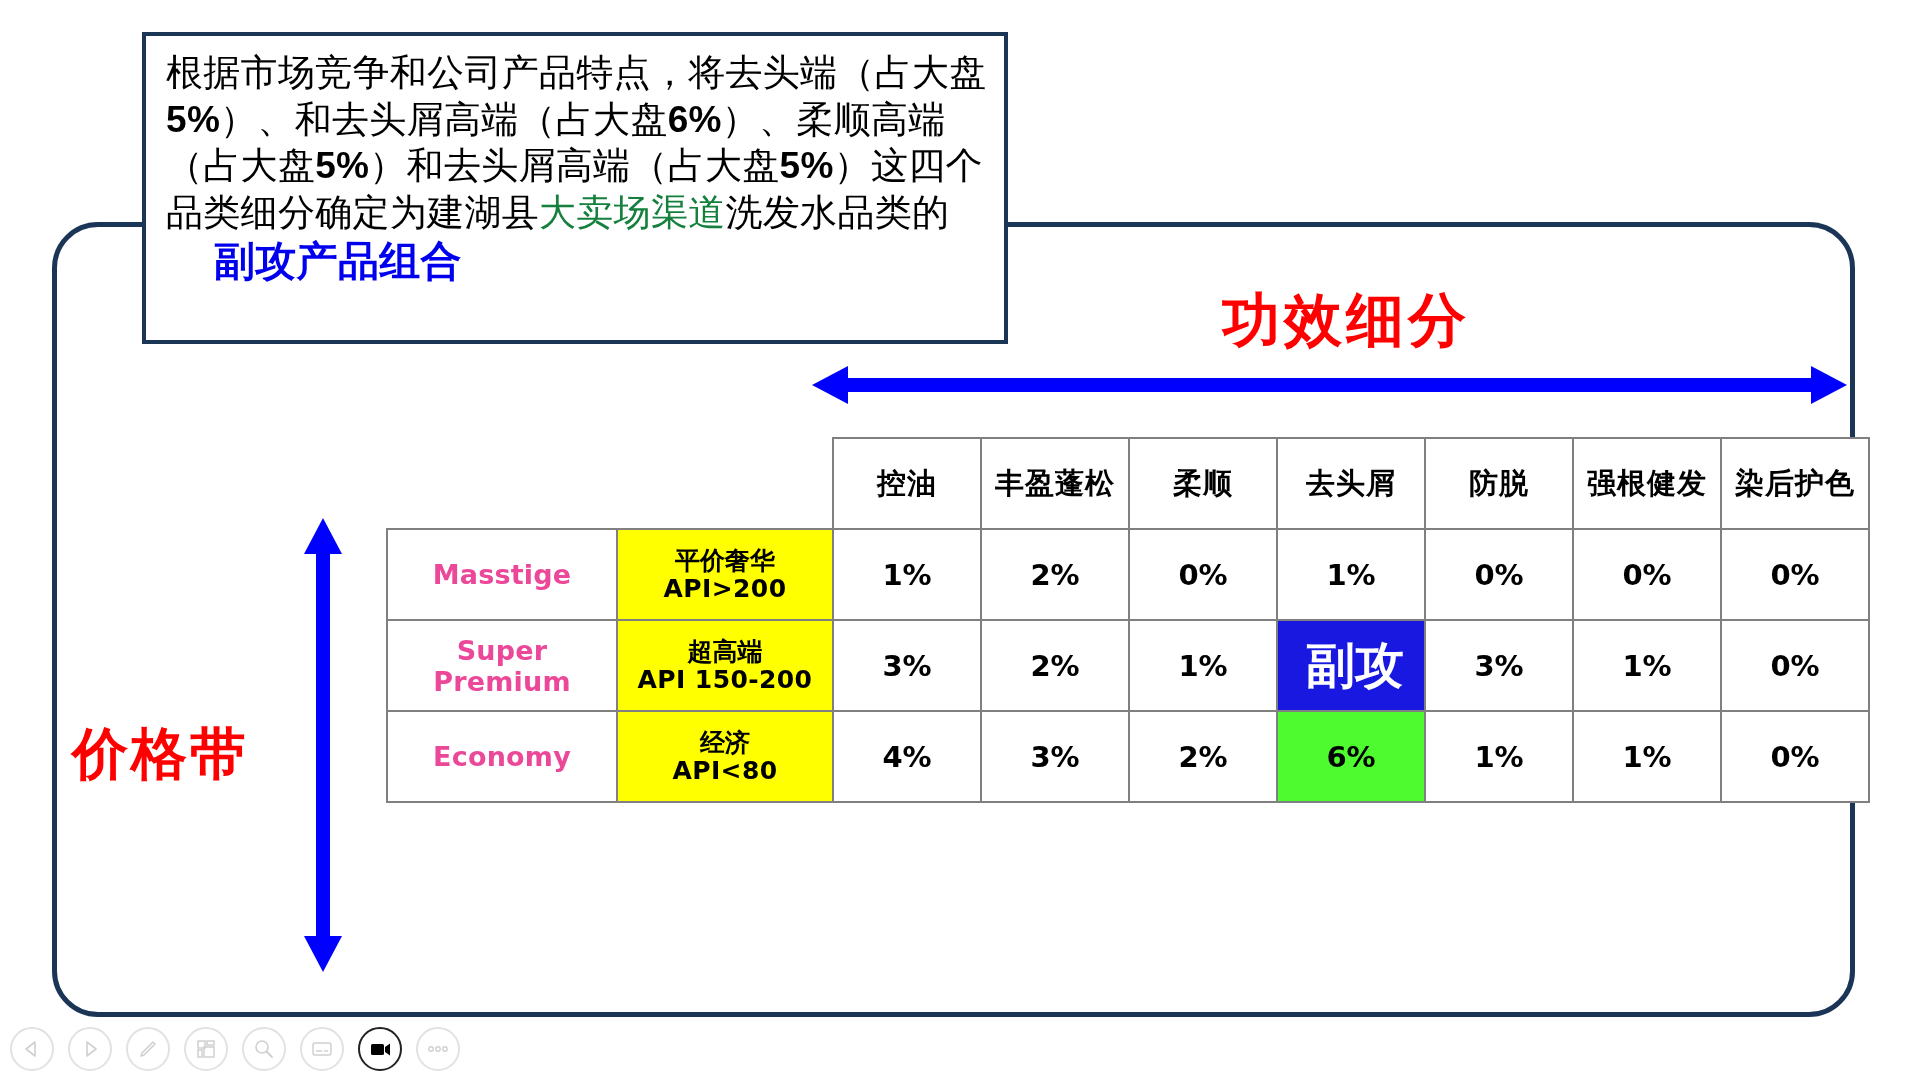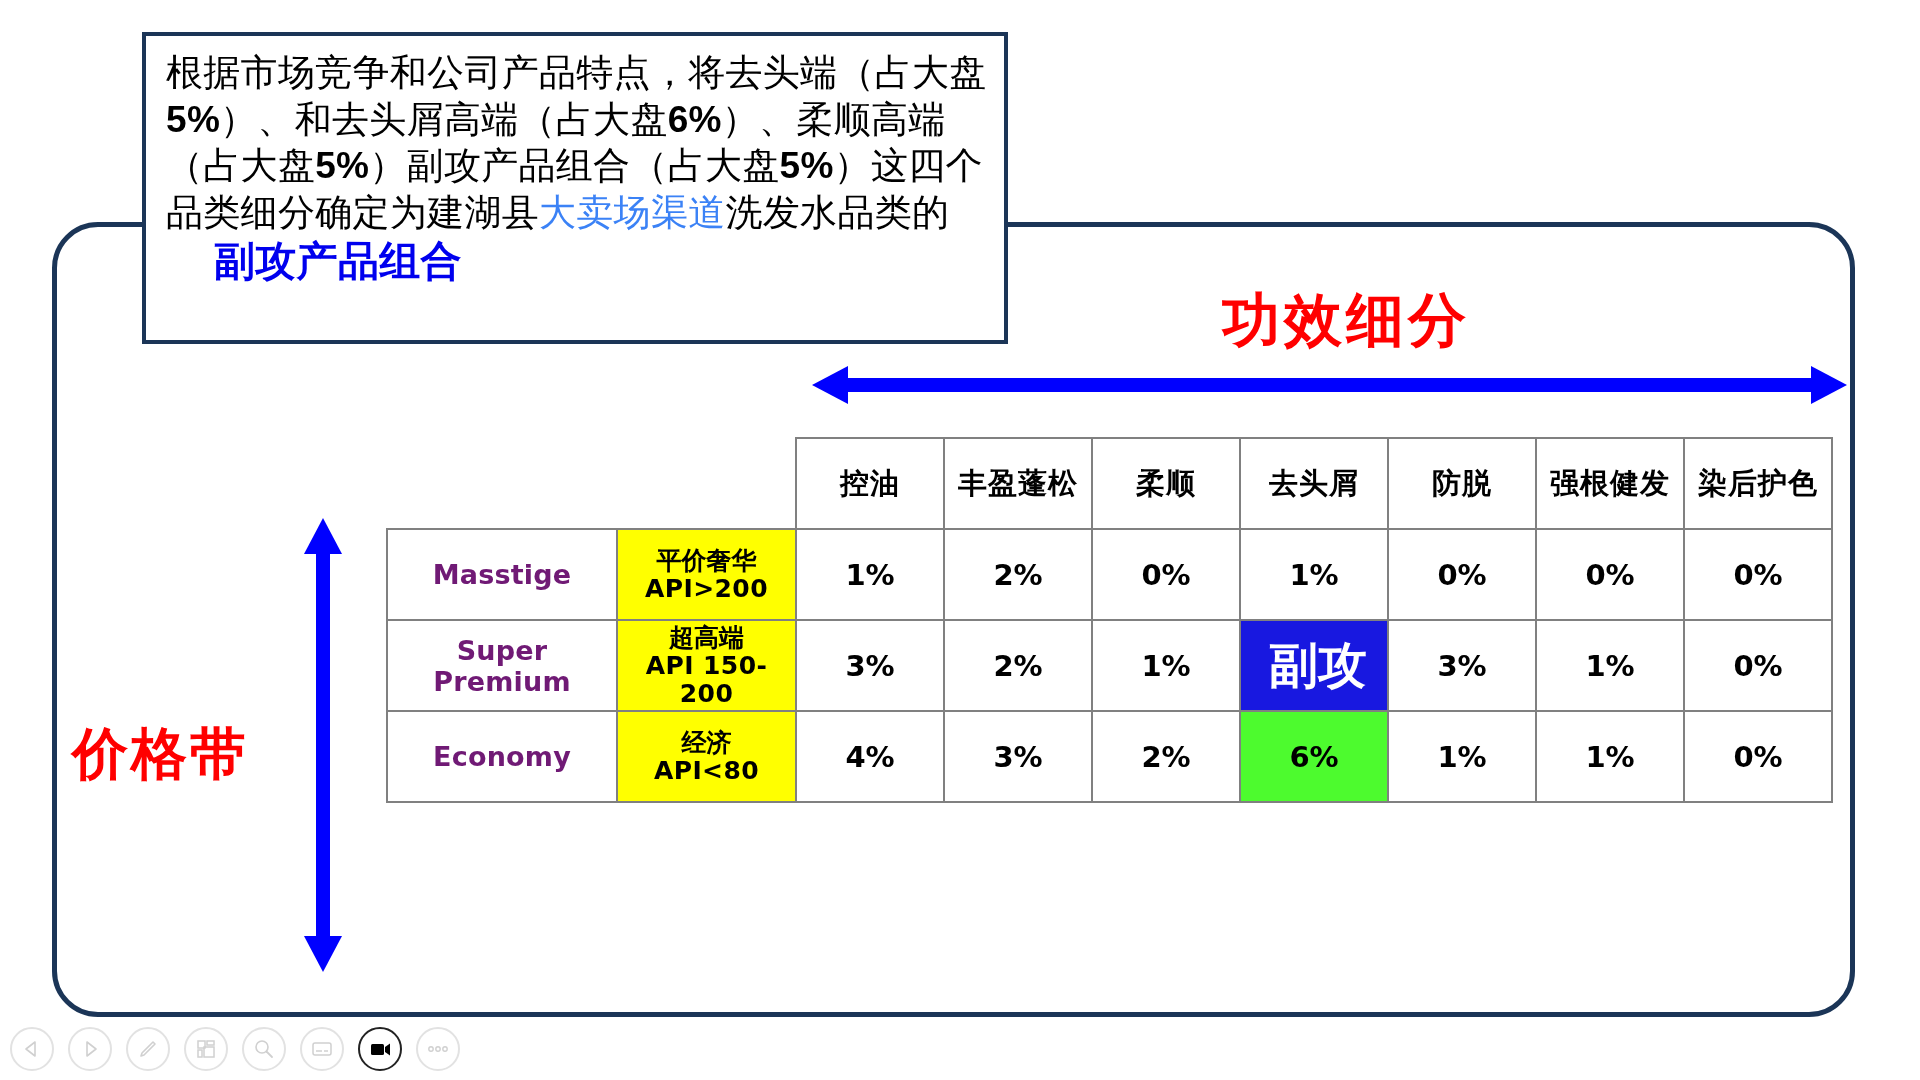--- a/index.html
+++ b/index.html
@@ -45,21 +45,21 @@
   }
   .note-text {
     font-family: "Liberation Serif", serif;
     font-size: 37px;
     line-height: 1.26;
     color: #000000;
     text-align: left;
     letter-spacing: 0.3px;
   }
   .note-text b { font-family: "Liberation Sans", sans-serif; font-weight: 700; }
-  .note-red  { color: #3b82f6; margin-top: 12px; }
+  .note-red  { color: #15803d; margin-top: 12px; }
   .note-blue { color: #0000ee; font-weight: 700; font-size: 41px; margin-left: 48px; }
 
   
   .axis-title-top {
     position: absolute;
     left: 1222px;
     top: 250px;
     font-size: 58px;
     font-weight: 700;
     color: #ff0000;
@@ -124,25 +124,25 @@
     color: #000000;
     letter-spacing: 1px;
     border-radius: 17px;
   }
 
   .row-label {
     width: 230px;
     height: 91px;
     font-size: 27px;
     font-weight: 700;
-    color: #701a75;
+    color: #ec4899;
     letter-spacing: 0.2px;
   }
   .row-sub {
-    width: 179px;
+    width: 216px;
     background: #ffff00 !important;
     font-size: 24px;
     font-weight: 700;
     line-height: 1.12;
     color: #000000;
     padding: 2px 4px;
   }
   .row-sub .cn {
     font-family: "Liberation Serif", serif;
     font-weight: 700;
@@ -279,21 +279,21 @@
           <td class="datacell cell-green">6%</td>
           <td class="datacell">1%</td>
           <td class="datacell">1%</td>
           <td class="datacell">0%</td>
         </tr>
       </tbody>
   </table>
 
   <div class="note-box">
     <div class="note-text">
-      <span>根据市场竞争和公司产品特点，将去头</span><span>端（占大盘</span><b>5%</b><span>）、和去头屑高端（占大盘</span><b>6%</b><span>）、柔顺高端（占大盘</span><b>5%</b><span>）副攻产品组合</span><span>（占大盘</span><b>5%</b><span>）这四个品类细分确定为建湖县</span><span class="note-red">大卖场渠道</span><span>洗发水品类的</span><span class="note-blue">副攻产品组合</span>
+      <span>根据市场竞争和公司产品特点，将去头</span><span>端（占大盘</span><b>5%</b><span>）、和去头屑高端（占大盘</span><b>6%</b><span>）、柔顺高端（占大盘</span><b>5%</b><span>）和去头屑高端</span><span>（占大盘</span><b>5%</b><span>）这四个品类细分确定为建湖县</span><span class="note-red">大卖场渠道</span><span>洗发水品类的</span><span class="note-blue">副攻产品组合</span>
     </div>
   </div>
 
   <div class="toolbar">
     <div class="tb-btn">
       <span>
         <svg width="20" height="20" viewBox="0 0 20 20">
             <polygon points="13,3 13,17 4,10" fill="none" stroke="#d0d0d0" stroke-width="1.6" stroke-linejoin="round"></polygon>
           </svg>
       </span>

